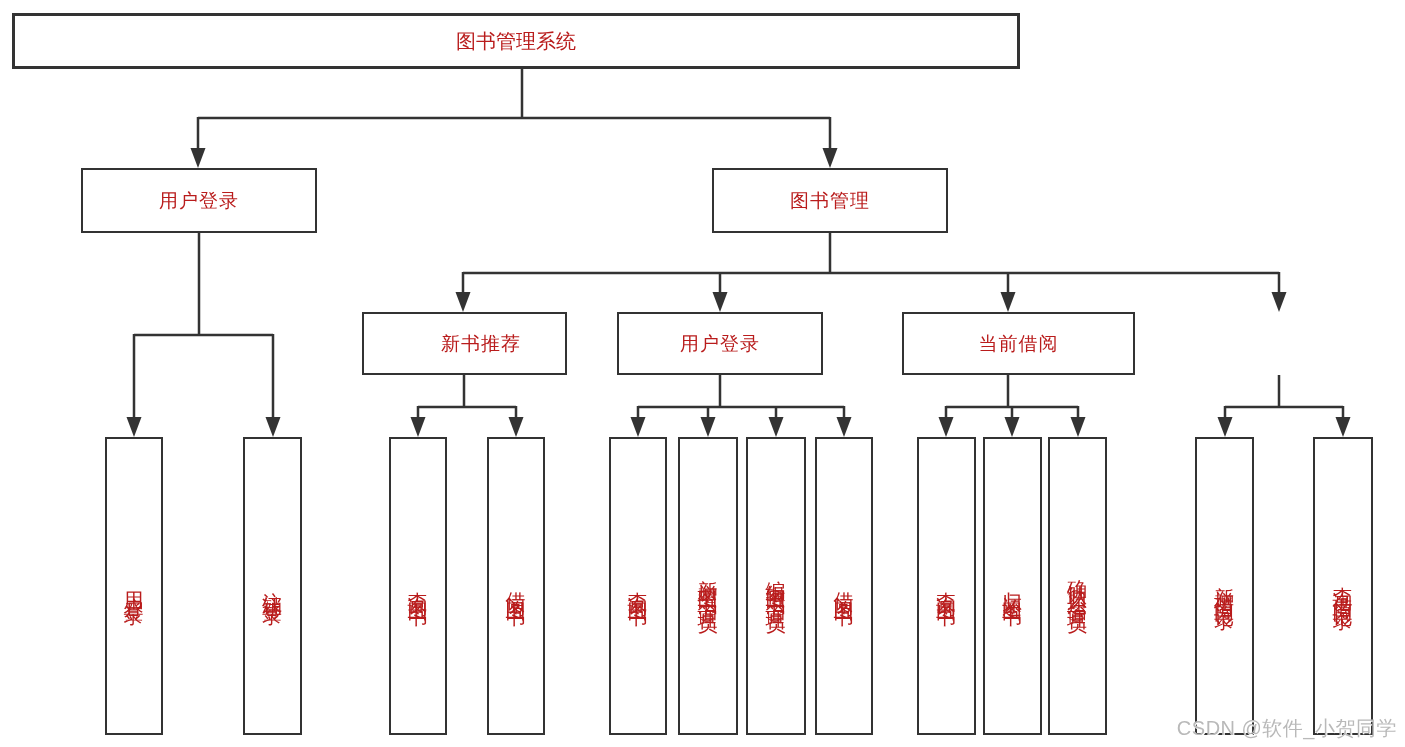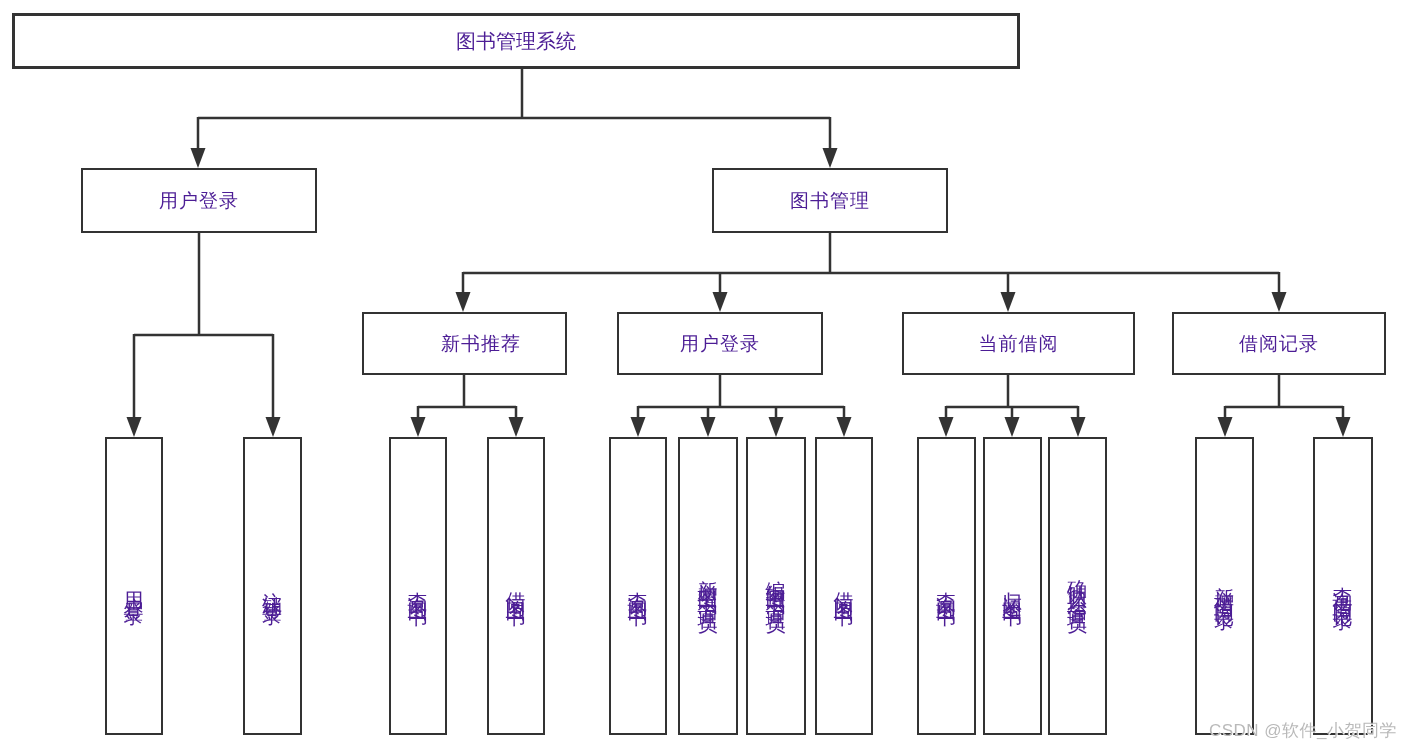--- a/index.html
+++ b/index.html
@@ -14,39 +14,39 @@
   #connectors {
     position: absolute;
     left: 0; top: 0;
     width: 1405px; height: 747px;
   }
   .node {
     position: absolute;
     box-sizing: border-box;
     background: #ffffff;
     border: 2.5px solid #333333;
-    color: #4c1d95;
+    color: #b91c1c;
     display: flex;
     align-items: center;
     justify-content: center;
     line-height: 1;
   }
   .node.root { border-width: 3px; font-size: 20px; }
   .node.h { font-size: 19px; letter-spacing: 1px; }
   .node.v {
     writing-mode: vertical-rl;
     font-size: 20px;
     letter-spacing: 5px;
     text-align: center;
   }
   .watermark {
     position: absolute;
     right: 8px;
     bottom: 5px;
-    font-size: 17px;
+    font-size: 20px;
     color: #b9b9b9;
     letter-spacing: 0.5px;
     text-shadow: 1px 1px 0 #ffffff;
     white-space: nowrap;
   }
 </style>
 </head>
 <body>
 
 <div id="canvas">
@@ -92,21 +92,20 @@
   </svg>
 
   <div class="node root" style="left:12px; top:13px; width:1008px; height:56px;">图书管理系统</div>
 
   <div class="node h" style="left:81px; top:168px; width:236px; height:65px;">用户登录</div>
   <div class="node h" style="left:712px; top:168px; width:236px; height:65px;">图书管理</div>
 
   <div class="node h" style="left:362px; top:312px; width:205px; height:63px;padding-left:33px;">新书推荐</div>
   <div class="node h" style="left:617px; top:312px; width:206px; height:63px;">用户登录</div>
   <div class="node h" style="left:902px; top:312px; width:233px; height:63px;">当前借阅</div>
-  <div class="node h" style="left:1172px; top:312px; width:214px; height:63px;">借阅记录</div>
 
   <div class="node v" style="left:105px; top:437px; width:58px; height:298px;">用户登录</div>
   <div class="node v" style="left:243px; top:437px; width:59px; height:298px;">注销登录</div>
 
   <div class="node v" style="left:389px; top:437px; width:58px; height:298px;">查询图书</div>
   <div class="node v" style="left:487px; top:437px; width:58px; height:298px;">借阅图书</div>
 
   <div class="node v" style="left:609px; top:437px; width:58px; height:298px;">查询图书</div>
   <div class="node v" style="left:678px; top:437px; width:60px; height:298px;">新增图书（管理员）</div>
   <div class="node v" style="left:746px; top:437px; width:60px; height:298px;">编辑图书（管理员）</div>

